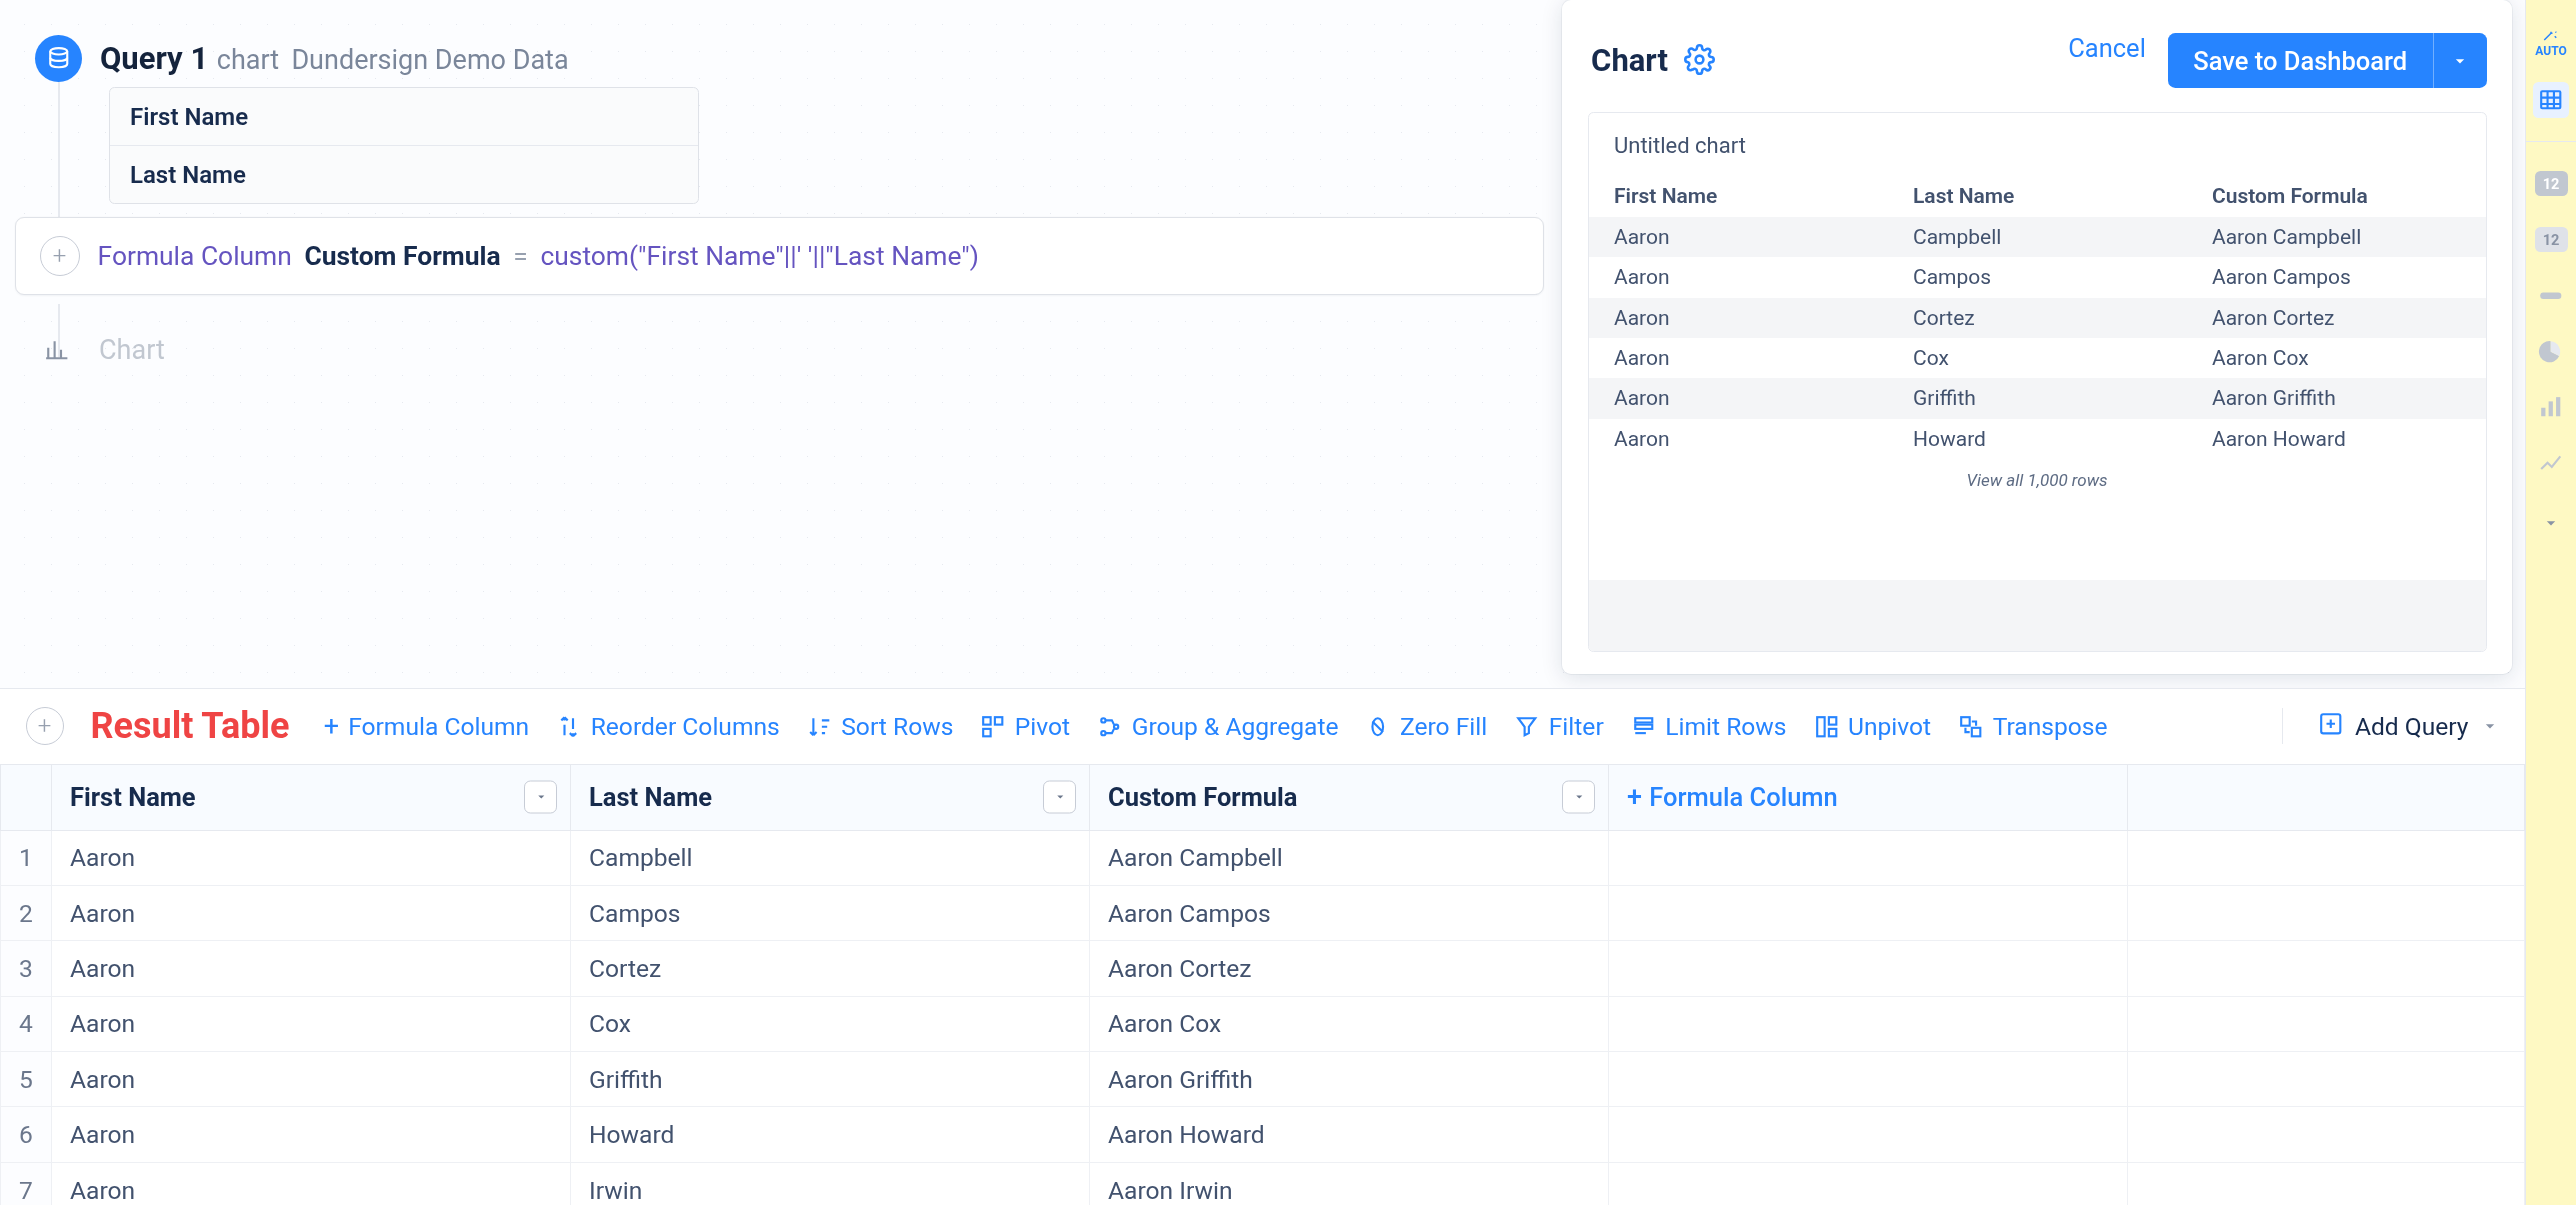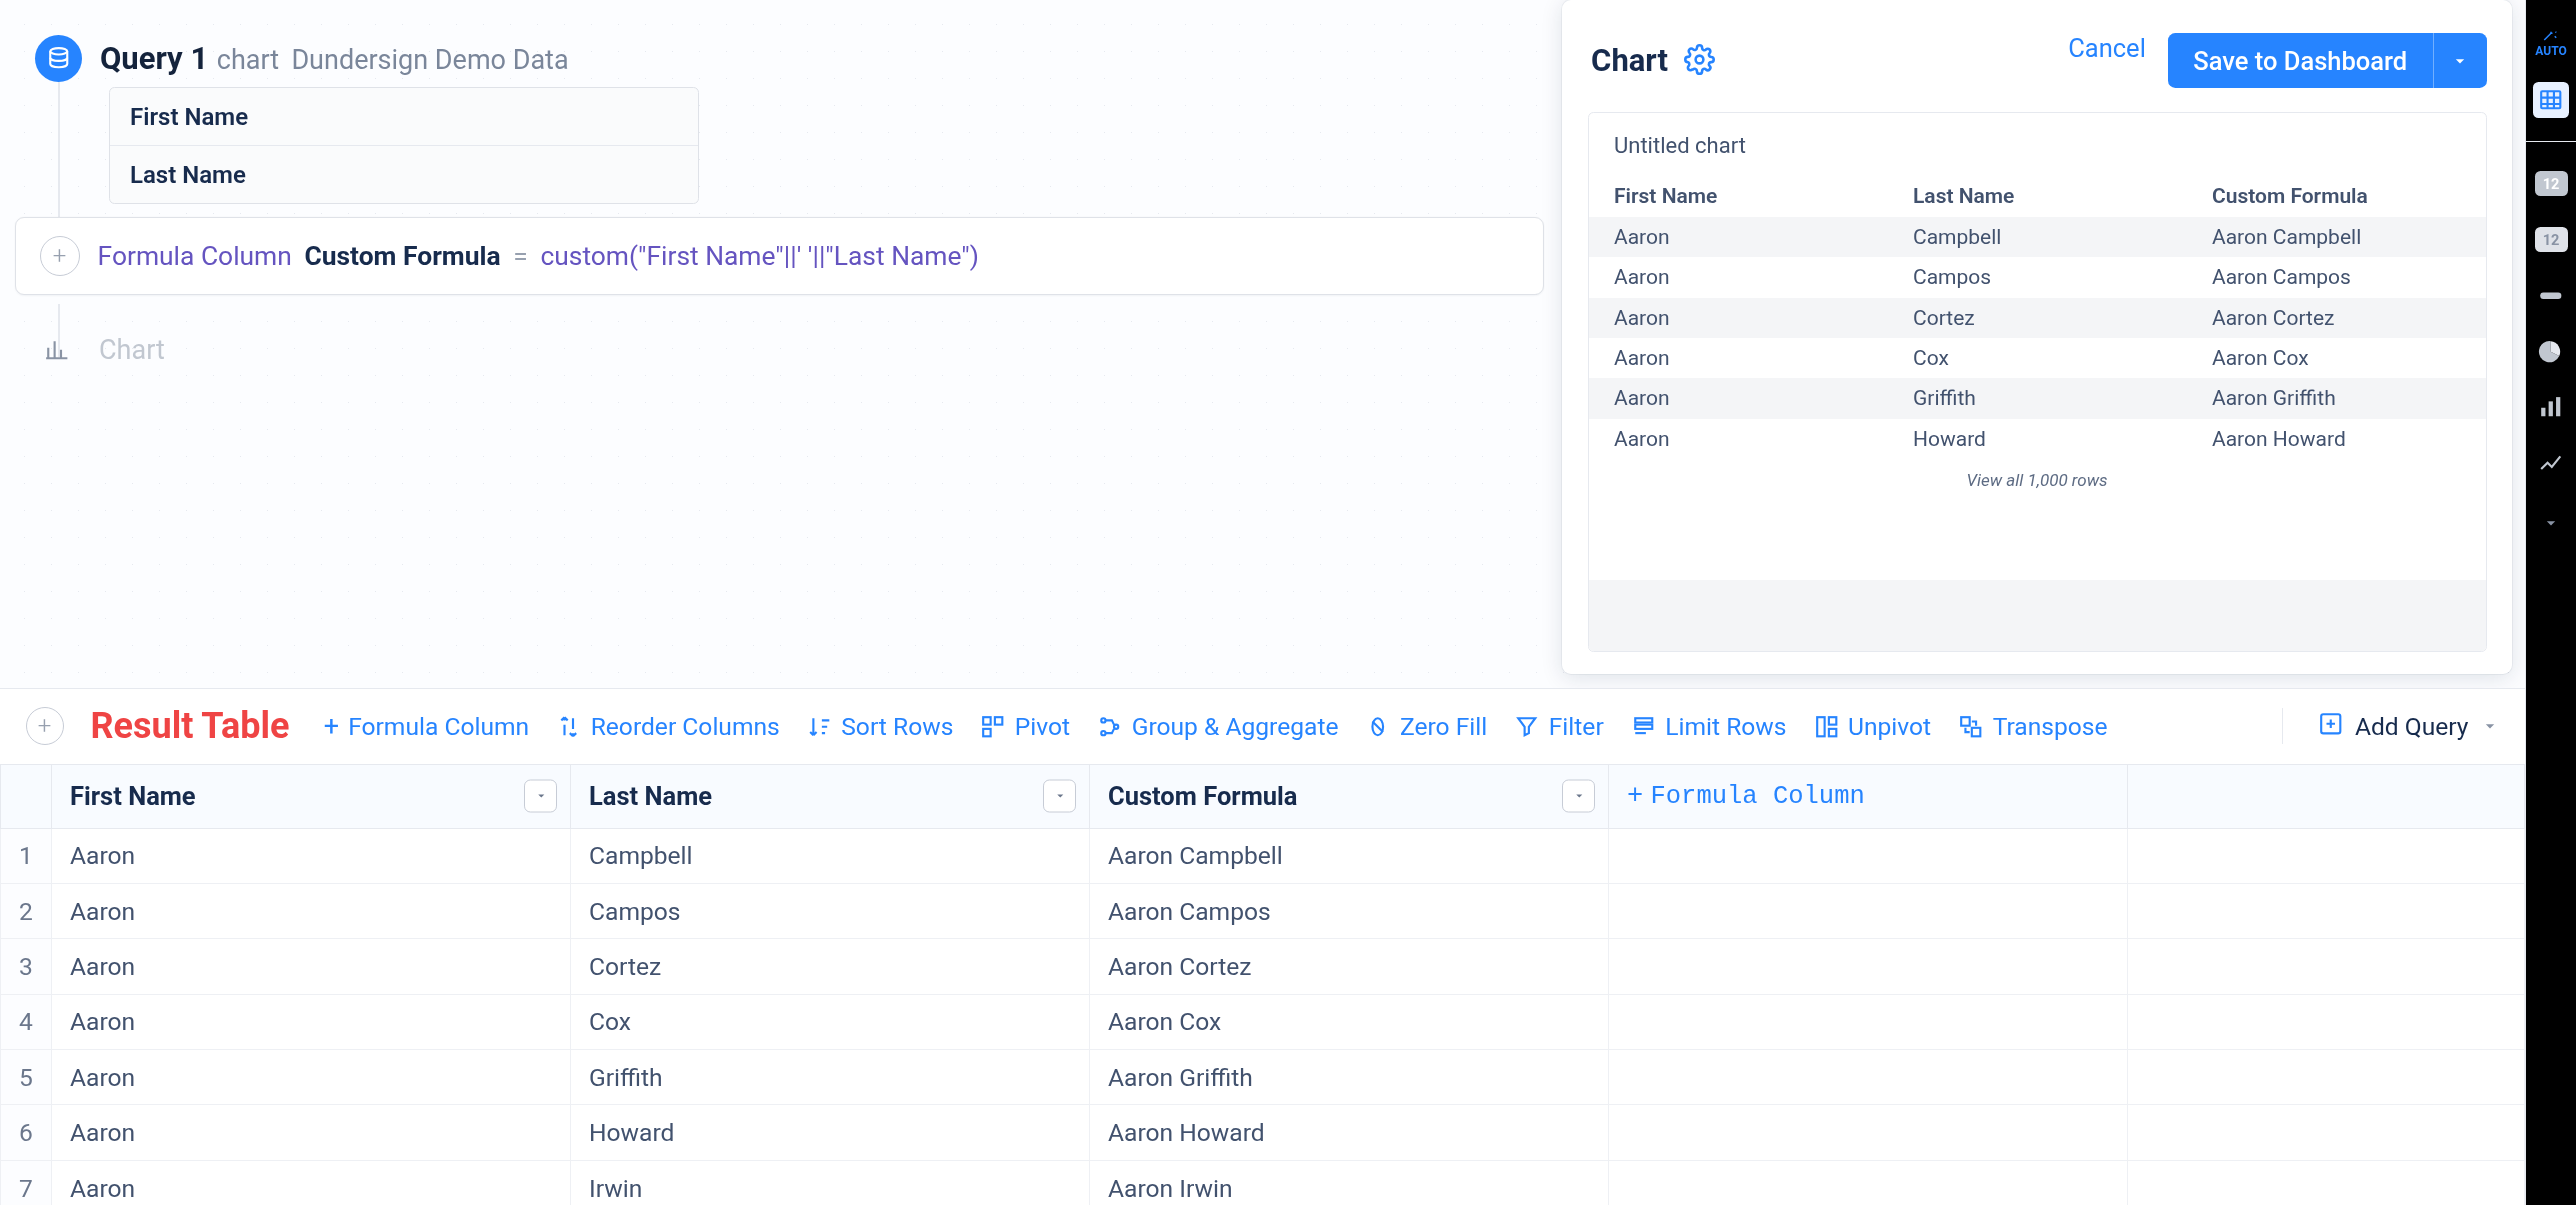--- a/index.html
+++ b/index.html
@@ -94,21 +94,21 @@
   .preview-table { width: 100%; border-collapse: collapse; font-size: 21px; color: #42526e; table-layout: fixed;}
   .preview-table th { text-align: left; font-weight: 600; color: #42526e; padding: 9px 25.5px; font-size: 21px;}
   .preview-table td { padding: 8.2px 25.5px; }
   .preview-table tbody tr:nth-child(odd) { background: #f4f5f7; }
   .view-all { text-align: center; font-style: italic; color: #5e6c84; font-size: 17px; padding: 11px 0 14.6px;}
   .preview-footer { height: 71px; background: #f4f5f7; margin-top: auto; }
   
   
   .right-rail {
     position: absolute; top: 0; right: 0; width: 51px; height: 100%;
-    background: #000000; border-left: 0.9px solid #e6e9ef;
+    background: #fef9c3; border-left: 0.9px solid #e6e9ef;
     display: flex; flex-direction: column; align-items: center; gap: 20px; padding-top: 25.5px;
   }
   .rail-item { width: 36px; height: 36px; display:flex; align-items:center; justify-content:center; color:#8993a4; cursor:pointer; border-radius:5.5px;}
   .rail-item.active { color:#2684ff; background:#e8f1ff; }
   .rail-auto { font-size: 12px; font-weight: 700; color:#2684ff; text-align:center; line-height:1; }
   .rail-sep { width: 51px; height: 0.9px; background: #e6e9ef; margin: 3.6px 0; }
   .rail-caret { margin-top: 3.6px; color:#8993a4; }
   .rail-badge { width:33px; height:25.5px; border-radius:5.5px; background:#c1c7d0; color:#fff; font-size:14.6px; font-weight:700; display:flex; align-items:center; justify-content:center;}
   
   
@@ -132,21 +132,21 @@
   .grid thead th {
     background: #f8fbff; border: 0.9px solid #e6e9ef; text-align:left;
     padding: 16.4px 18px; font-size: 25.5px; font-weight: 700; color:#172b4d; position:relative;
   }
   .grid thead th.rownum { width:46px; background:#f8fbff;}
   .grid thead th .col-caret {
     position:absolute; right:12.7px; top:50%; transform:translateY(-50%);
     width:33px; height:33px; border:0.9px solid #c7ccd6; border-radius:6.4px;
     display:flex; align-items:center; justify-content:center; color:#6b778c; background:#fff;
   }
-  .grid thead th.addcol { color:#2684ff; font-weight:500; cursor:pointer;font-family:Liberation Mono, monospace;}
+  .grid thead th.addcol { color:#2684ff; font-weight:500; cursor:pointer;}
   .grid tbody td {
     border: 0.9px solid #eef0f4; padding: 12.7px 18px; font-size: 24.6px; color:#42526e;
   }
   .grid tbody td.rownum { text-align:center; color:#6b778c; background:#fcfdff; width:46px;}
   
   
   .i16 { width:14.6px; height:14.6px; }
   .i22 { width:20px; height:20px; }
   .i28 { width:25.5px; height:25.5px; }
   .i34 { width:31px; height:31px; }

